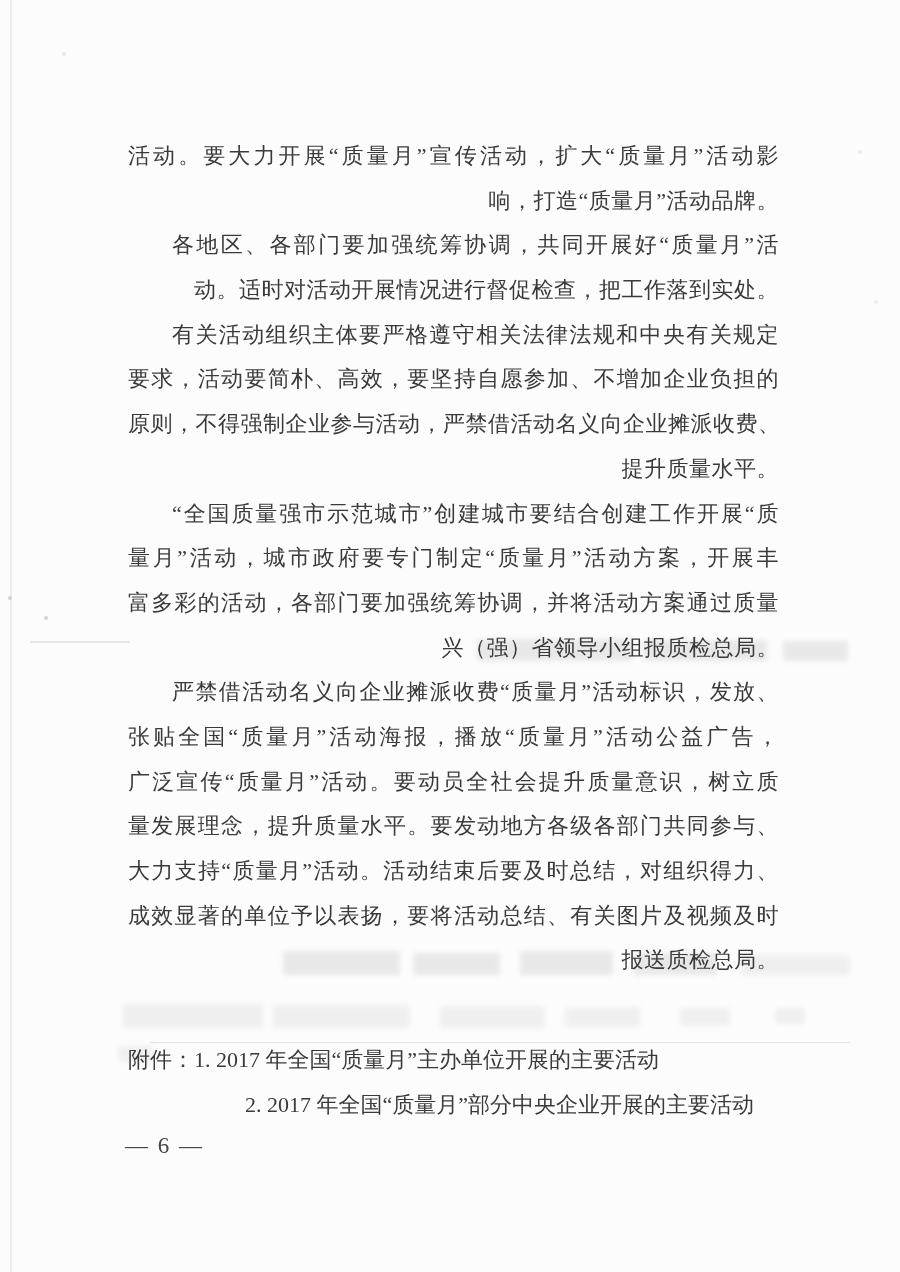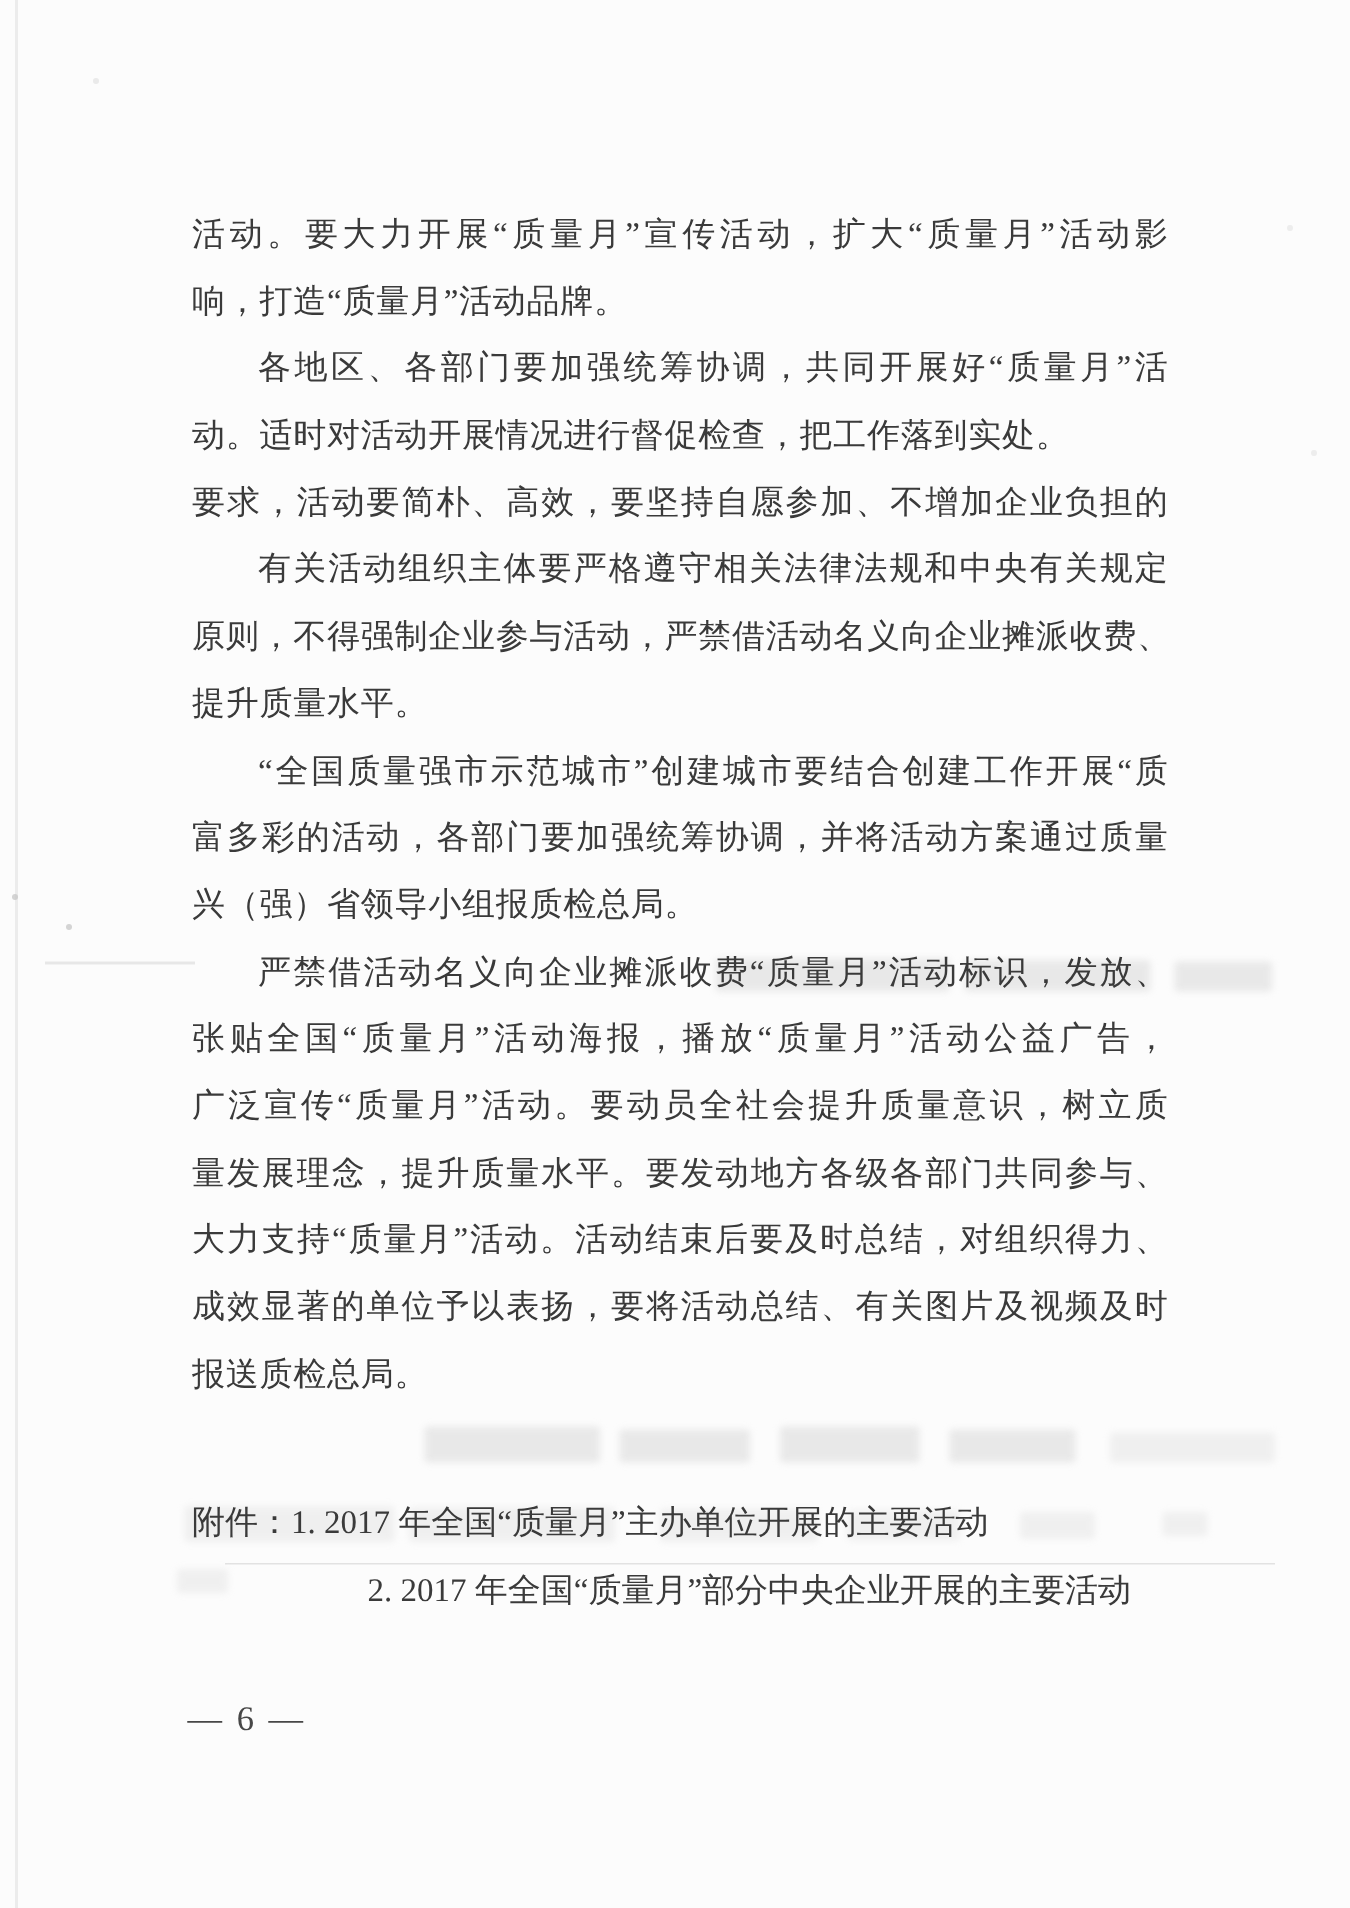--- a/index.html
+++ b/index.html
@@ -19,21 +19,21 @@
     position:absolute;left:0;top:0;width:900px;height:1272px;
     background:var(--paper);
   }
   
   .textblock{
     position:absolute;left:128px;top:134px;width:651px;
     font-size:22px;line-height:44.7px;color:var(--ink);
   }
   .tline{
     height:44.7px;white-space:nowrap;
-    text-align:left;
+    text-align:right;
     letter-spacing:0.5px;
   }
   .tline.just{
     text-align:justify;
     text-align-last:justify;
     text-justify:inter-character;
   }
   .tline.ind{ text-indent:2em; }
   
   .attachment{ margin-top:55px; }
@@ -100,25 +100,26 @@
   <div class="smudge light" style="left:775px;top:1008px;width:30px;height:16px;"></div>
   <div class="dotline" style="left:150px;top:1042px;width:700px;"></div>
 
   <div class="smudge light" style="left:118px;top:1046px;width:34px;height:16px;"></div>
 
   <div class="textblock">
     <div class="tline just">活动。要大力开展“质量月”宣传活动，扩大“质量月”活动影</div>
     <div class="tline">响，打造“质量月”活动品牌。</div>
     <div class="tline just ind">各地区、各部门要加强统筹协调，共同开展好“质量月”活</div>
     <div class="tline">动。适时对活动开展情况进行督促检查，把工作落到实处。</div>
+    <div class="tline just ind">有关活动组织主体要严格遵守相关法律法规和中央有关规定</div>
     <div class="tline just">要求，活动要简朴、高效，要坚持自愿参加、不增加企业负担的</div>
-    <div class="tline just ind">有关活动组织主体要严格遵守相关法律法规和中央有关规定</div>
     <div class="tline just">原则，不得强制企业参与活动，严禁借活动名义向企业摊派收费、</div>
     <div class="tline">提升质量水平。</div>
     <div class="tline just ind">“全国质量强市示范城市”创建城市要结合创建工作开展“质</div>
+    <div class="tline just">量月”活动，城市政府要专门制定“质量月”活动方案，开展丰</div>
     <div class="tline just">富多彩的活动，各部门要加强统筹协调，并将活动方案通过质量</div>
     <div class="tline">兴（强）省领导小组报质检总局。</div>
     <div class="tline just ind">严禁借活动名义向企业摊派收费“质量月”活动标识，发放、</div>
     <div class="tline just">张贴全国“质量月”活动海报，播放“质量月”活动公益广告，</div>
     <div class="tline just">广泛宣传“质量月”活动。要动员全社会提升质量意识，树立质</div>
     <div class="tline just">量发展理念，提升质量水平。要发动地方各级各部门共同参与、</div>
     <div class="tline just">大力支持“质量月”活动。活动结束后要及时总结，对组织得力、</div>
     <div class="tline just">成效显著的单位予以表扬，要将活动总结、有关图片及视频及时</div>
     <div class="tline">报送质检总局。</div>
 

